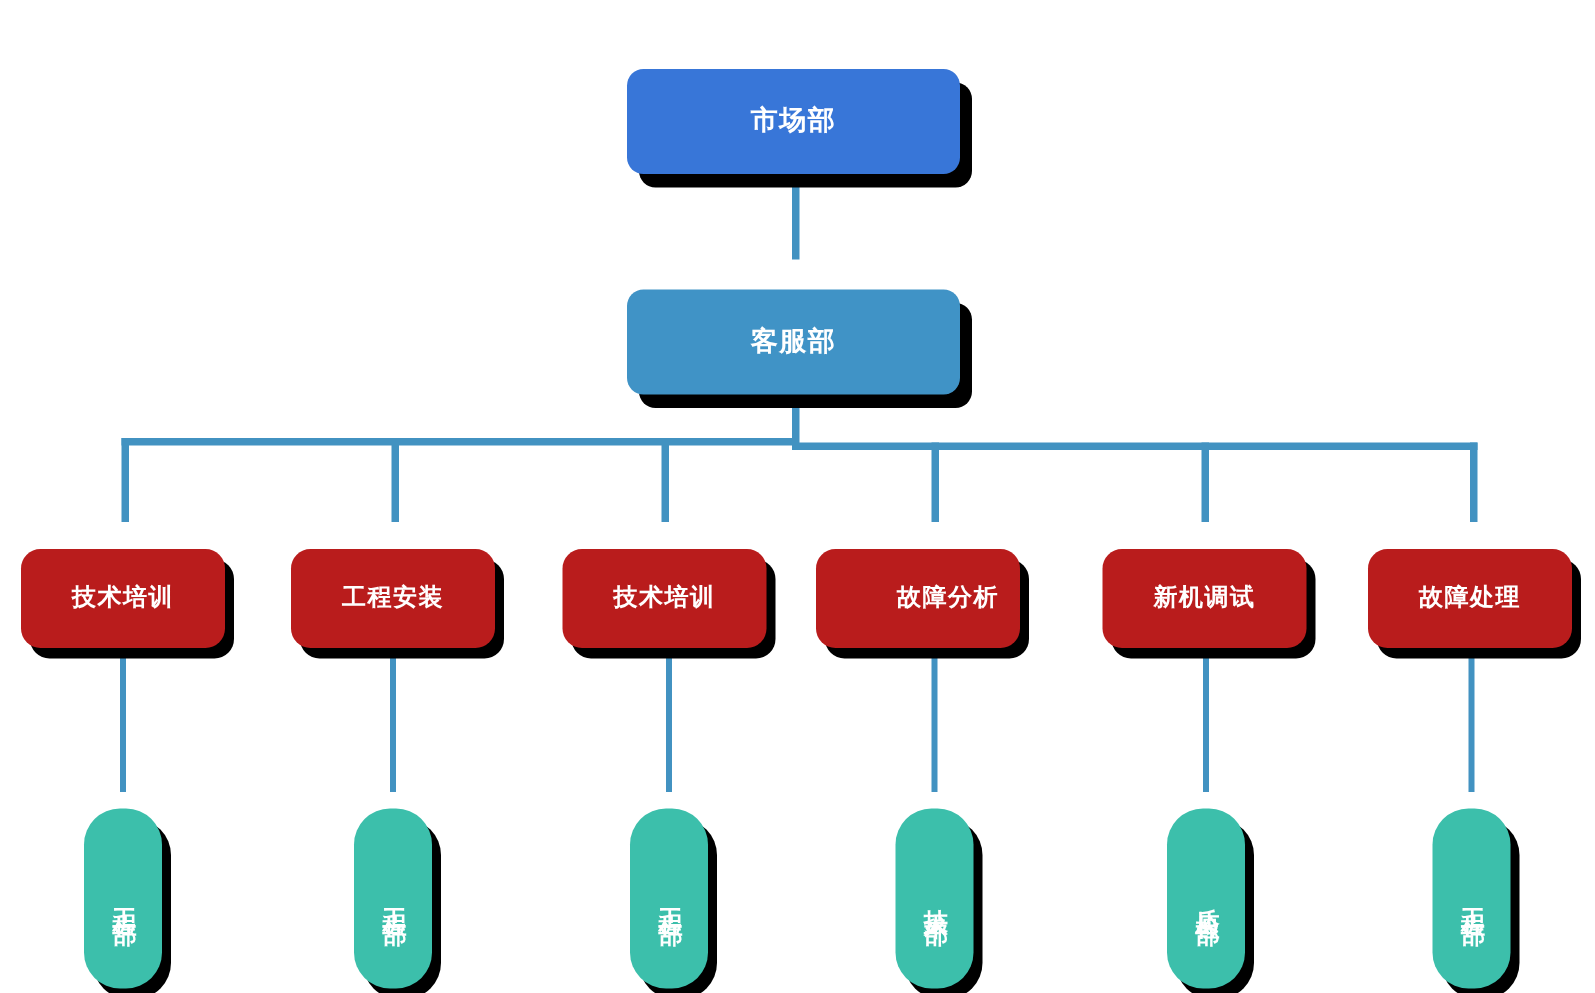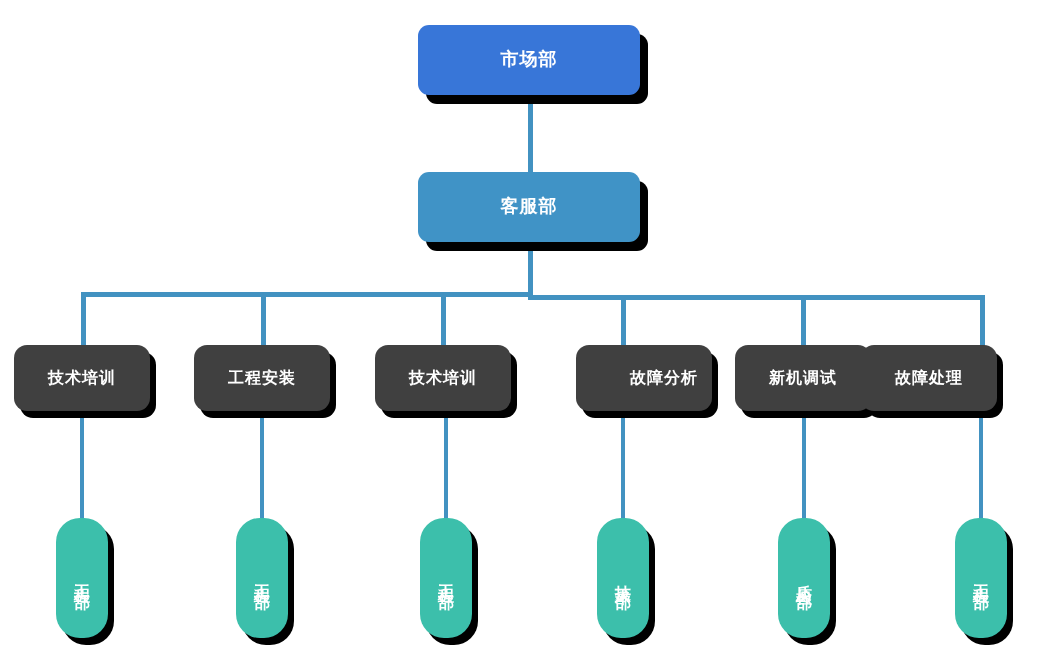--- a/index.html
+++ b/index.html
@@ -30,20 +30,21 @@
     position: absolute;
     box-sizing: border-box;
     display: flex;
     align-items: center;
     justify-content: center;
     color: #ffffff;
     text-align: center;
     background: #1fc8dc;
     box-shadow: 6px 7px 0 0 #000000;
     line-height: 1.18;
+    margin-top: 21px;
     -webkit-font-smoothing: antialiased;
   }
 
   .node-label {
     display: block;
     white-space: pre;
   }
 
   
   .lvl-root {
@@ -67,21 +68,21 @@
     font-weight: 700;
     letter-spacing: 1px;
     box-shadow: 8px 9px 0 0 #000000;
   }
 
   
   .lvl-three {
     width: 136px;
     height: 66px;
     border-radius: 13px;
-    background: #404040;
+    background: #b91c1c;
     font-size: 16px;
     font-weight: 700;
     letter-spacing: 1px;
     box-shadow: 6px 7px 0 0 #000000;
   }
 
   
   .lvl-four {
     width: 52px;
     height: 120px;
@@ -134,27 +135,27 @@
 
   <div class="node lvl-three" style="left:14px; top:345px;">
     <span class="node-label">技术培训</span>
   </div>
   <div class="node lvl-three" style="left:194px; top:345px;text-align:right;">
     <span class="node-label">工程安装</span>
   </div>
   <div class="node lvl-three" style="left:375px; top:345px;">
     <span class="node-label">技术培训</span>
   </div>
-  <div class="node lvl-three" style="left:576px; top:345px;padding-left:40px;">
+  <div class="node lvl-three" style="left:544px; top:345px;padding-left:40px;">
     <span class="node-label">故障分析</span>
   </div>
   <div class="node lvl-three" style="left:735px; top:345px;">
     <span class="node-label">新机调试</span>
   </div>
-  <div class="node lvl-three" style="left:861px; top:345px;">
+  <div class="node lvl-three" style="left:912px; top:345px;">
     <span class="node-label">故障处理</span>
   </div>
 
   <div class="node lvl-four" style="left:56px; top:518px;">
     <span class="node-label">工程部</span>
   </div>
   <div class="node lvl-four" style="left:236px; top:518px;">
     <span class="node-label">工程部</span>
   </div>
   <div class="node lvl-four" style="left:420px; top:518px;">

